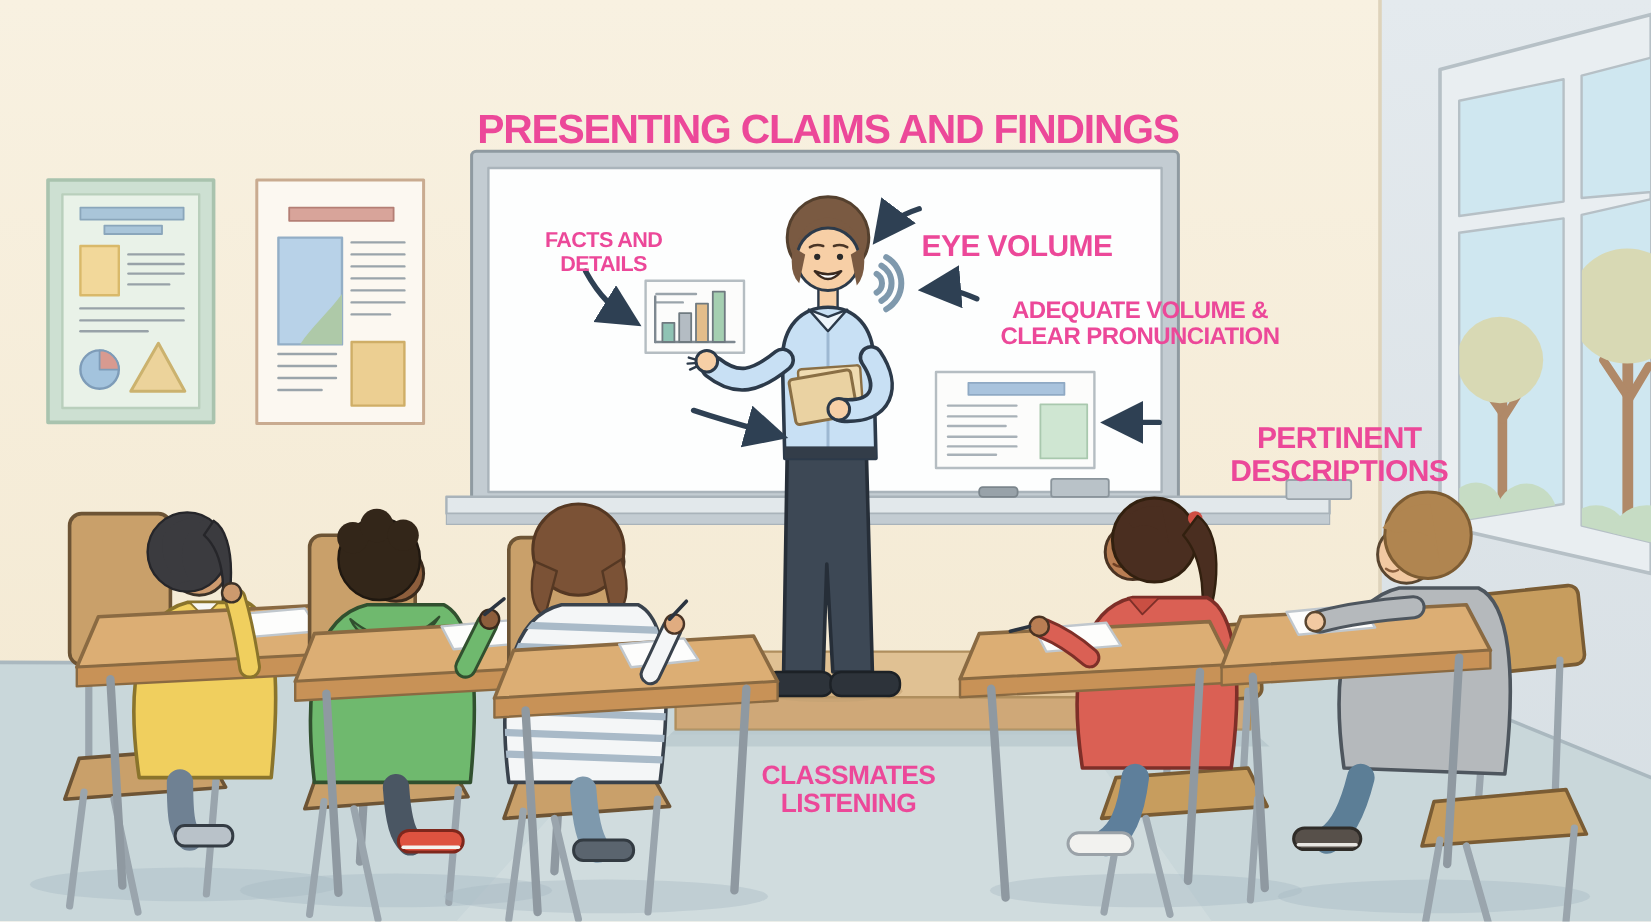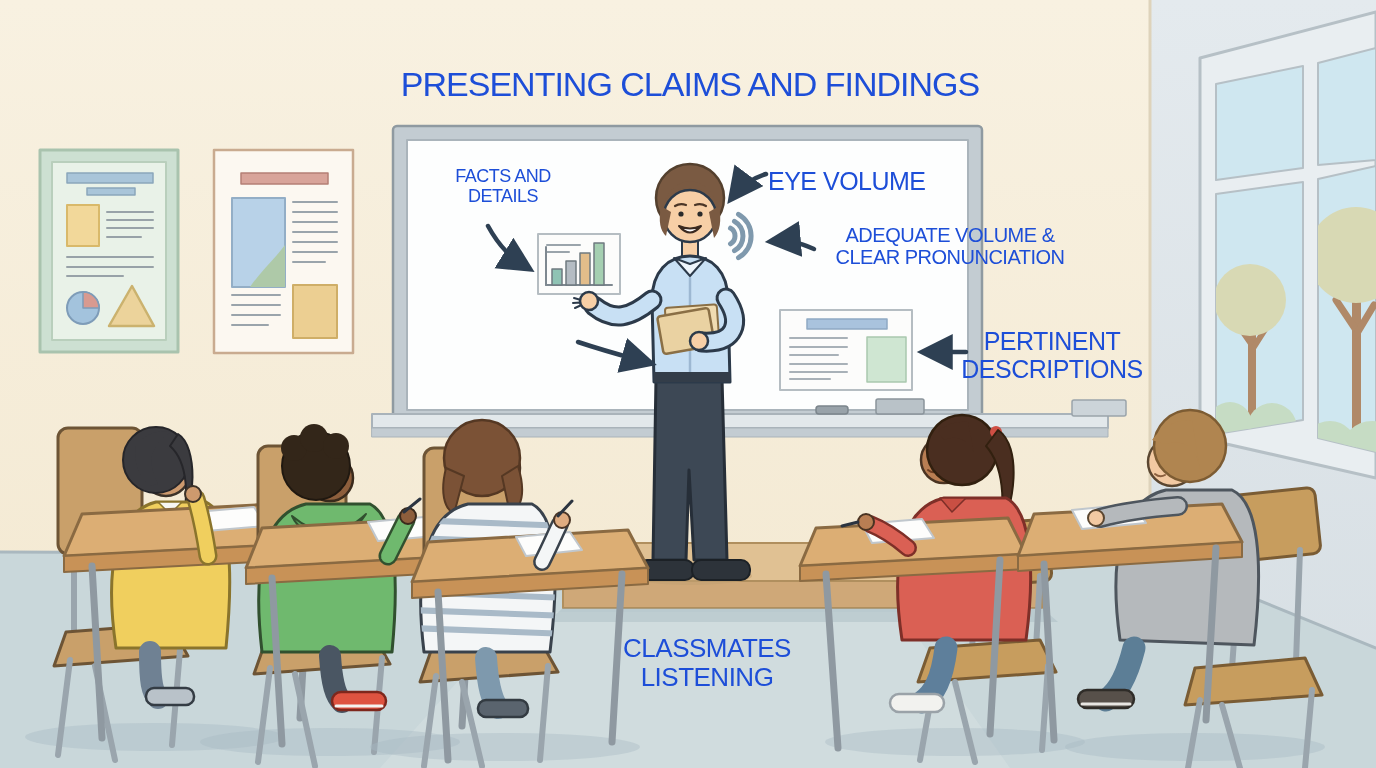--- a/index.html
+++ b/index.html
@@ -1,29 +1,29 @@
 <!DOCTYPE html>
 <html><head>
 <meta charset="utf-8">
 <style>
   html,body{margin:0;padding:0;background:#ffffff;}
   .stage{position:relative;width:1376px;height:768px;overflow:hidden;
          font-family:"Liberation Sans",sans-serif;}
   .stage svg{position:absolute;left:0;top:0;}
   svg path, svg rect, svg polygon, svg line, svg circle, svg ellipse{
     stroke-linecap:round;stroke-linejoin:round;}
-  .lbl{position:absolute;font-weight:400;color:#1d4ed8;text-align:center;
-       white-space:pre-line;line-height:1.1;letter-spacing:-0.5px;}
+  .lbl{position:absolute;font-weight:700;color:#ec4899;text-align:center;
+       white-space:pre-line;line-height:1.1;letter-spacing:-0.5px;margin-top:24px;}
   .title{left:310px;top:66px;width:760px;font-size:34px;letter-spacing:-1px;}
   .facts{left:408px;top:167px;width:190px;font-size:18px;}
   .eye{left:768px;top:168px;width:200px;font-size:25px;text-align:left;white-space:nowrap;}
   .volume{left:790px;top:224px;width:320px;font-size:20px;}
   .sequencing{left:398px;top:322px;width:190px;font-size:25px;}
-  .descriptions{left:952px;top:328px;width:200px;font-size:25px;}
-  .classmates{left:592px;top:634px;width:230px;font-size:26px;}
+  .descriptions{left:984px;top:328px;width:200px;font-size:25px;padding-left:32px;}
+  .classmates{left:592px;top:610px;width:230px;font-size:22px;}
 </style>
 </head>
 <body>
 
 <div class="stage">
 <svg width="1376" height="768" viewBox="0 0 1376 768">
   <defs>
     <linearGradient id="wallg" x1="0" y1="0" x2="0" y2="1">
       <stop offset="0" stop-color="#f8f1e1"></stop>
           <stop offset="1" stop-color="#f3e8d0"></stop>

